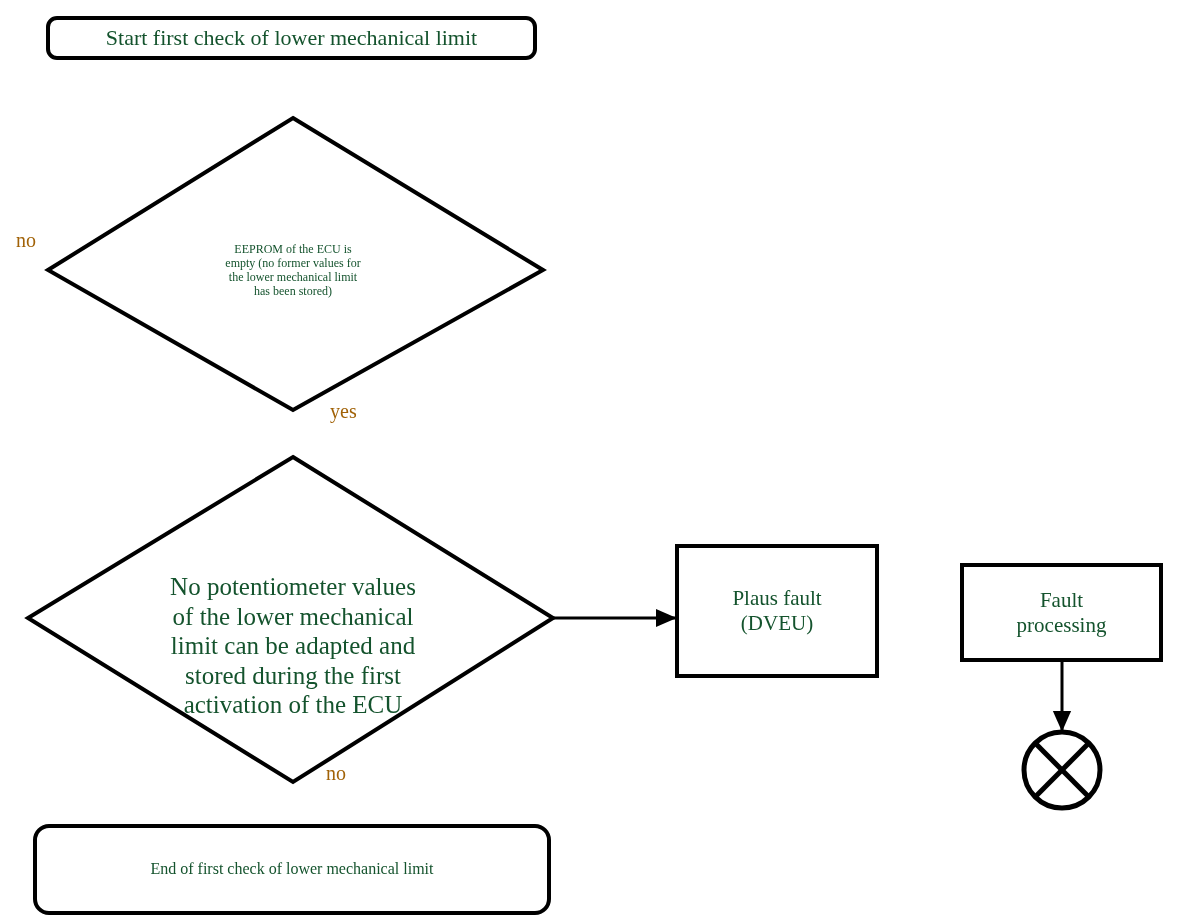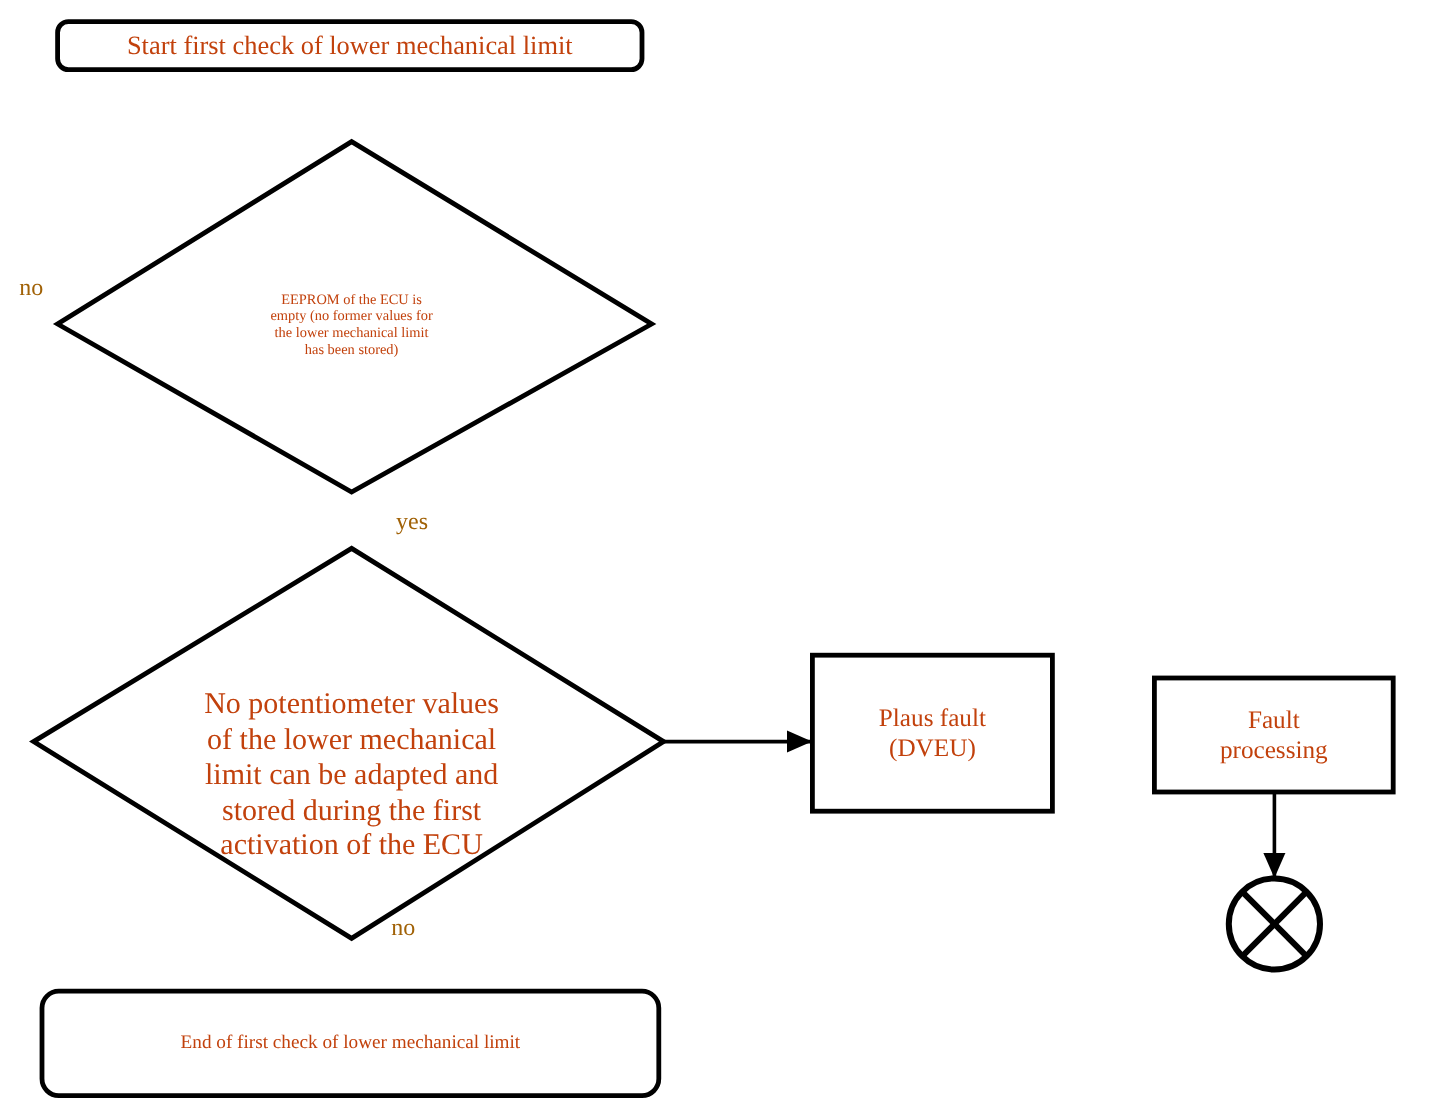--- a/index.html
+++ b/index.html
@@ -24,21 +24,21 @@
     width: 1200px;
     height: 922px;
   }
   .node-text {
     position: absolute;
     display: flex;
     align-items: center;
     justify-content: center;
     text-align: center;
     line-height: 1.18;
-    color: #c2410c;
+    color: #14532d;
     white-space: pre-line;
     pointer-events: none;
   }
   .edge-label {
     position: absolute;
     color: #a16207;
     white-space: nowrap;
   }
 
   
@@ -73,21 +73,21 @@
   }
   
   #process-faultproc-text {
     left: 962px; top: 565px;
     width: 199px; height: 95px;
     font-size: 21px;
   }
 
   
   #label-no-eeprom  { left: 16px;  top: 229px; font-size: 20px; }
-  #label-yes-eeprom { left: 330px; top: 424px; font-size: 20px; }
+  #label-yes-eeprom { left: 330px; top: 400px; font-size: 20px; }
   #label-no-adapt   { left: 326px; top: 762px; font-size: 20px; }
 </style>
 </head>
 <body>
 
 <div id="canvas">
 
   <svg id="vector-layer" viewBox="0 0 1200 922" xmlns="http://www.w3.org/2000/svg">
 
     <defs>

